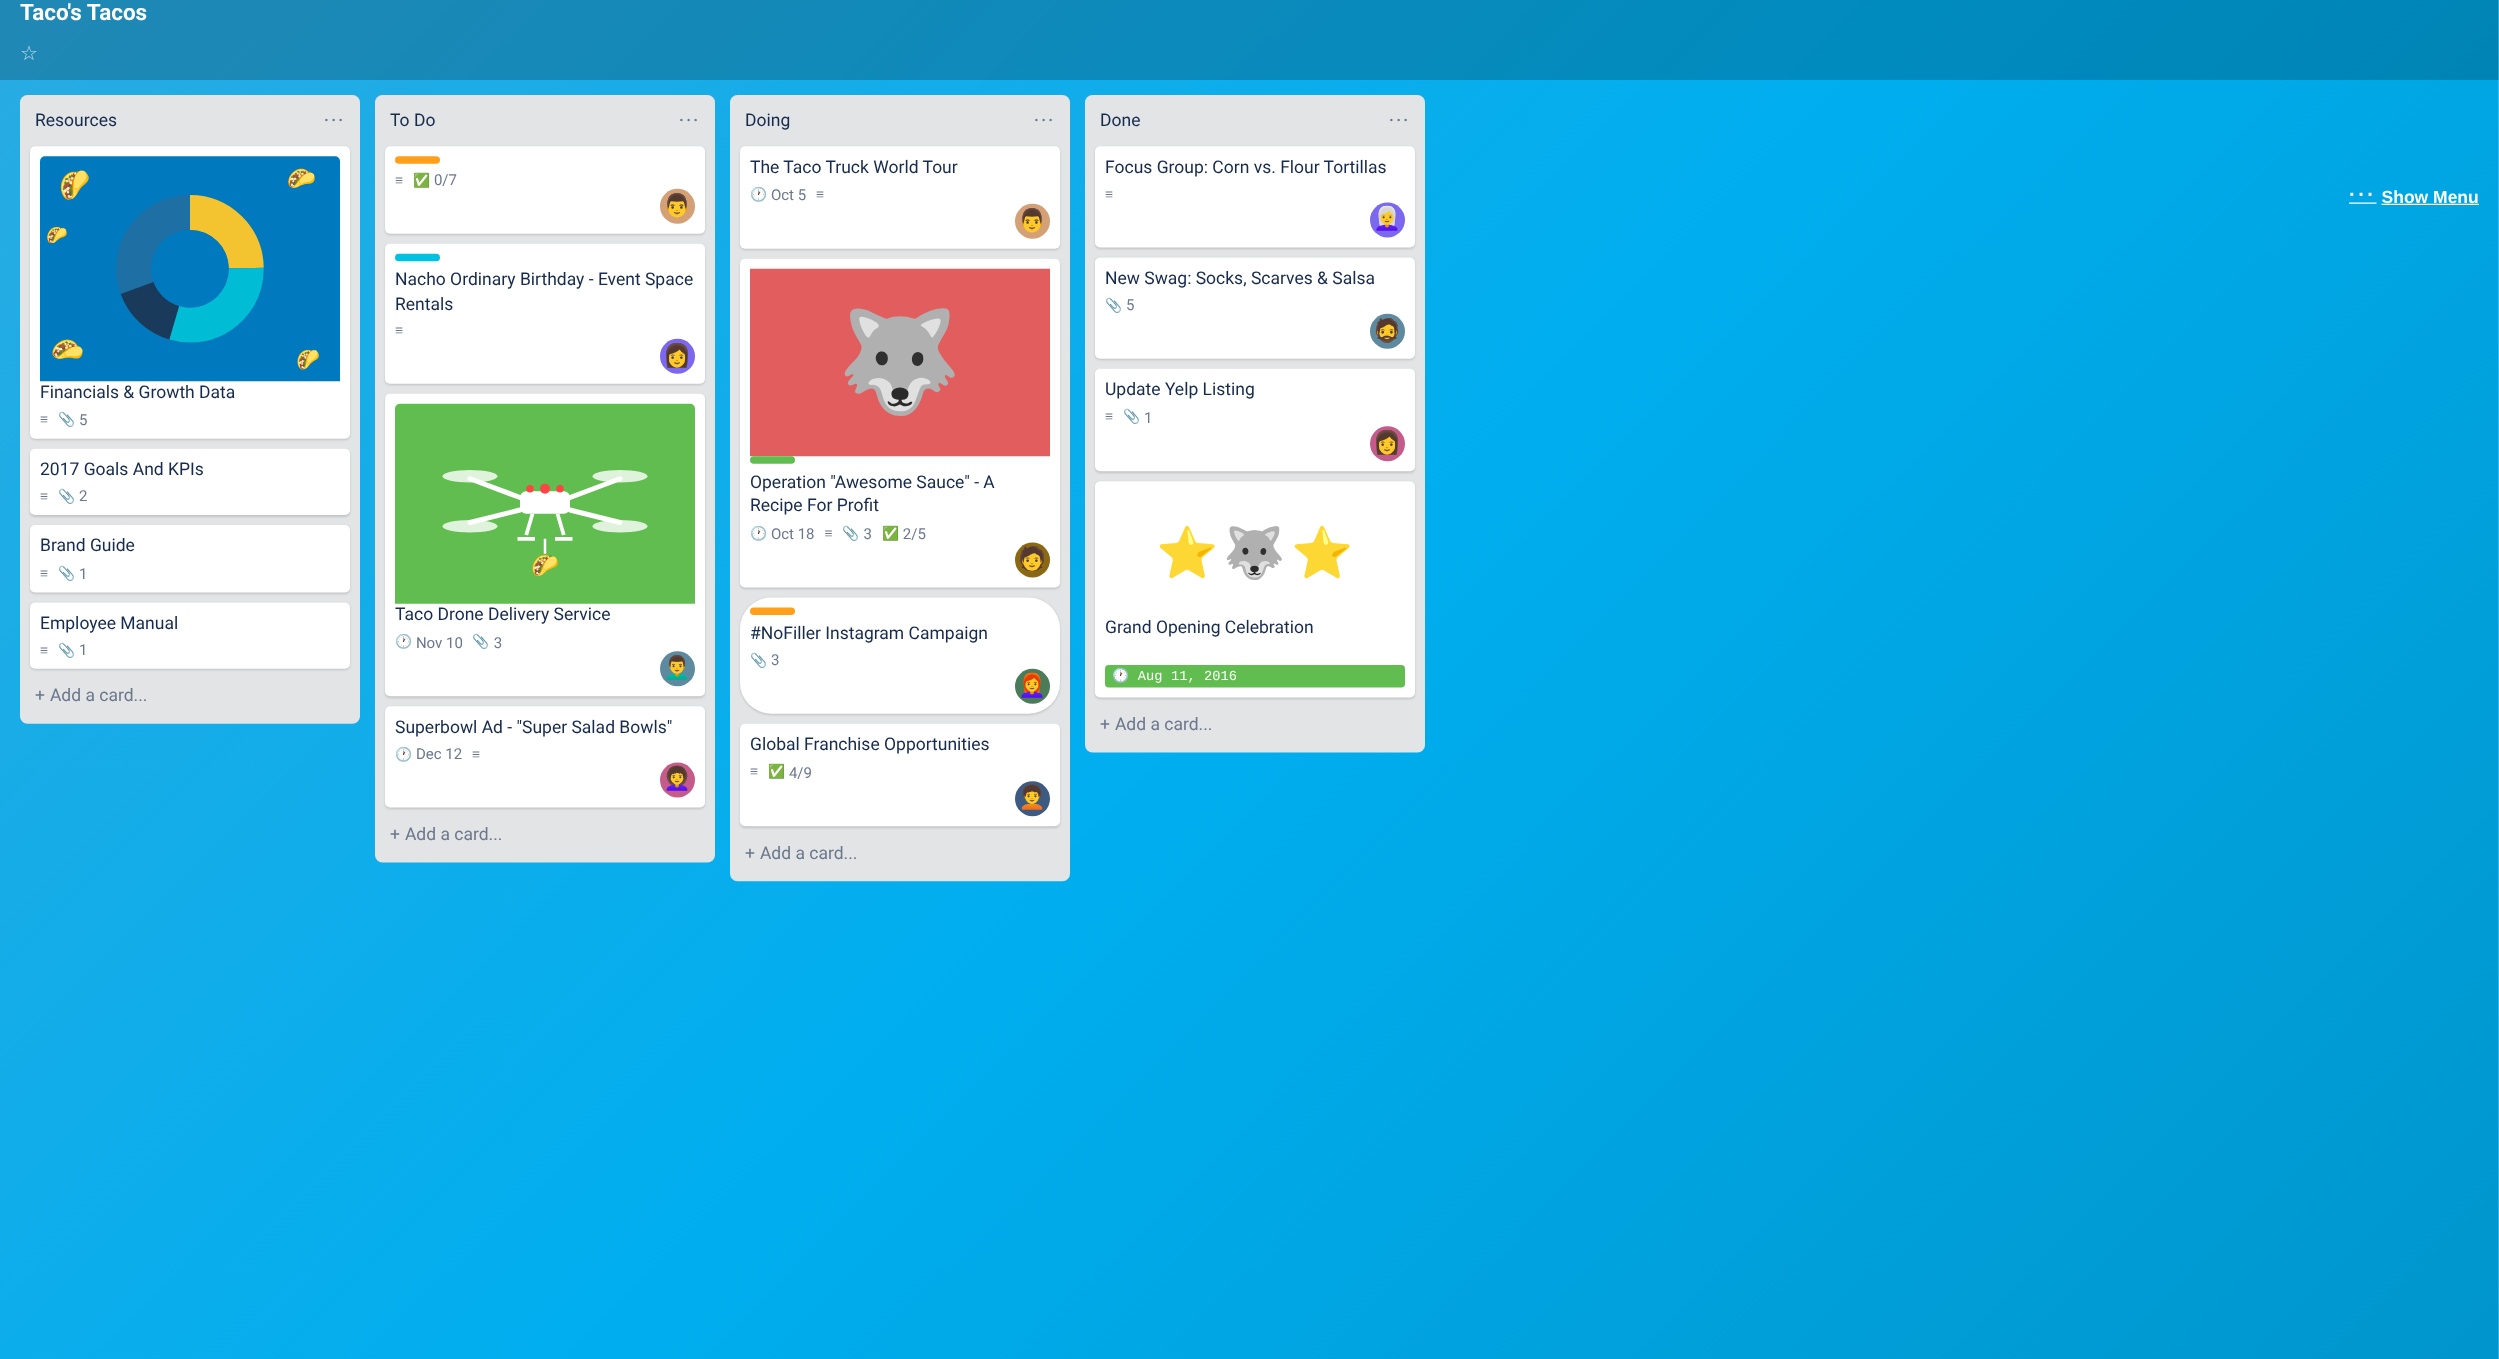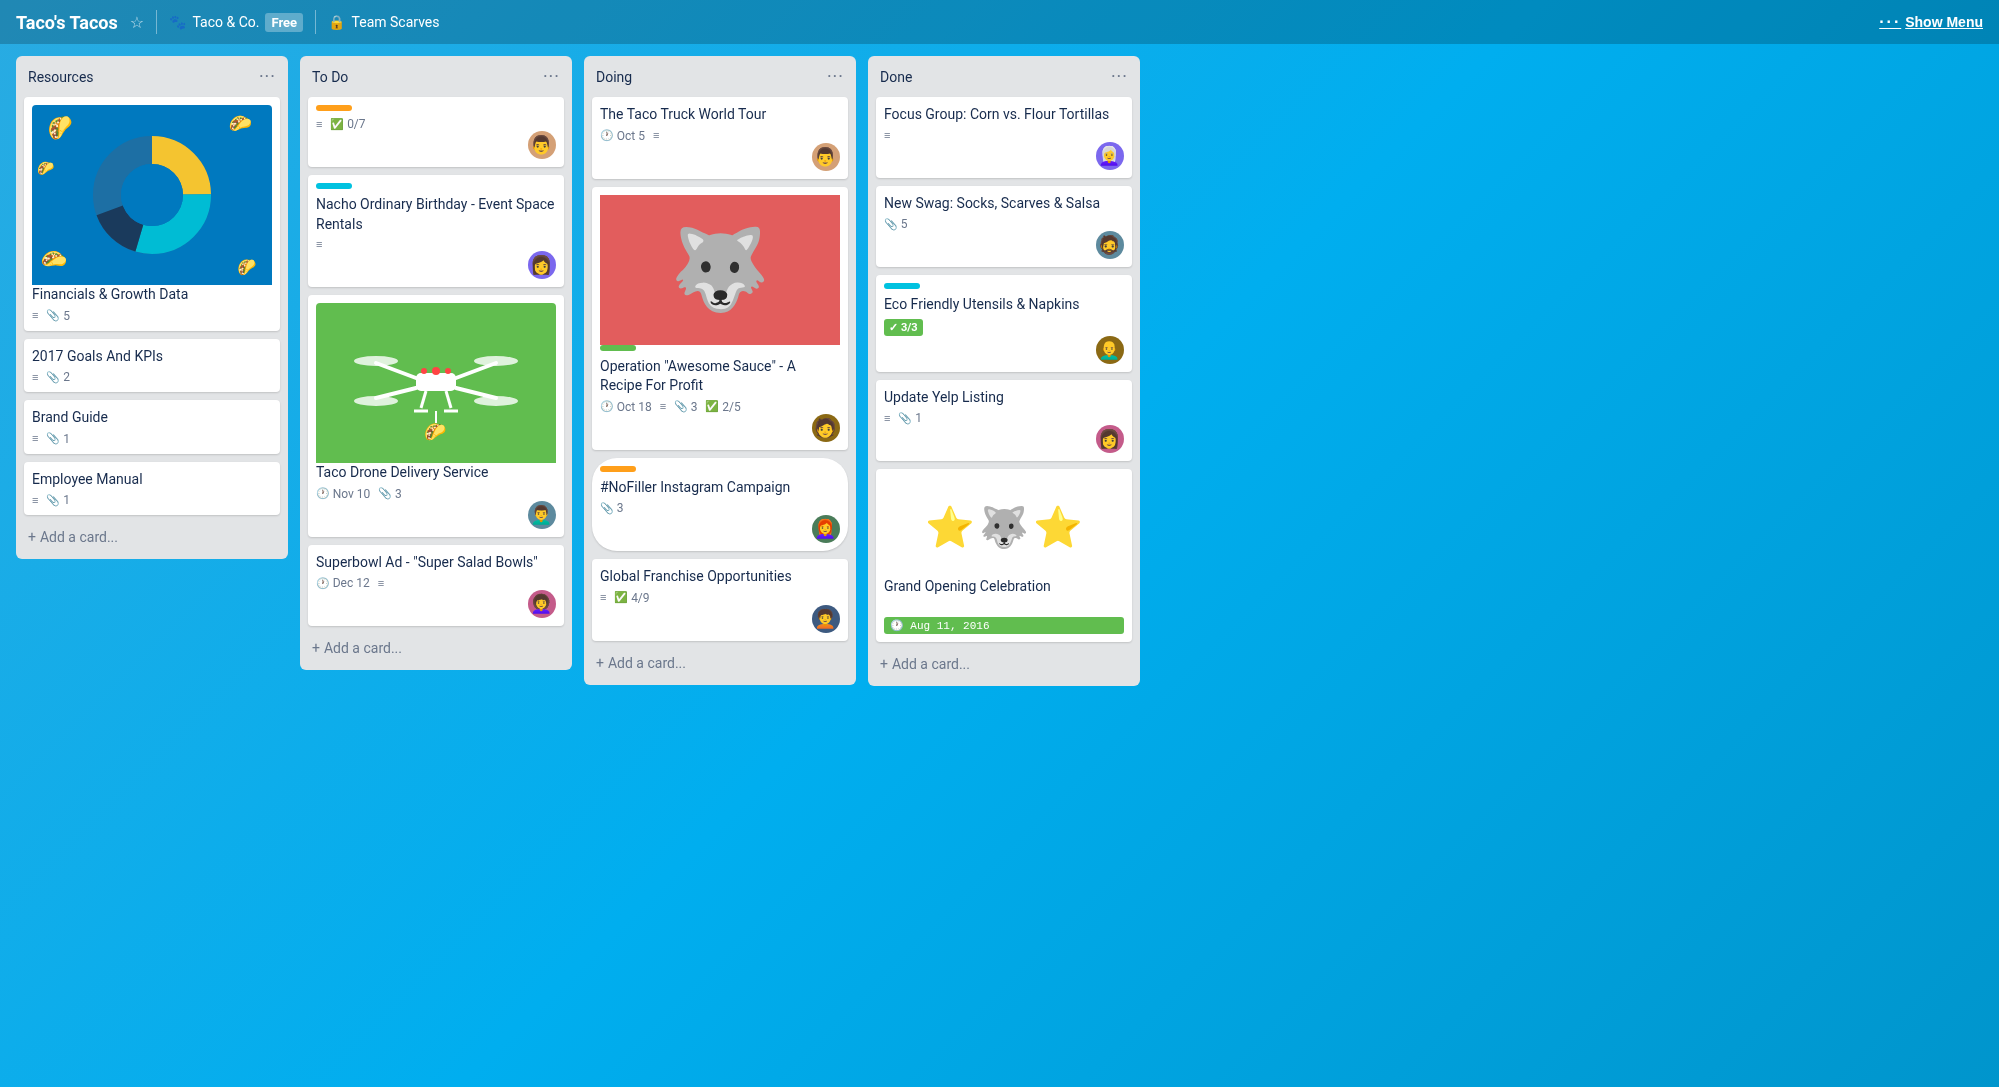--- a/index.html
+++ b/index.html
@@ -7,25 +7,26 @@
       font-family: -apple-system, BlinkMacSystemFont, "Segoe UI", Roboto, sans-serif;
       background: linear-gradient(135deg, #29ABE2 0%, #00AEEF 50%, #0095CC 100%);
       min-height: 100vh;
       overflow-x: auto;
     }
 
     
     .header {
       background: rgba(0,0,0,0.2);
       display: flex;
-      align-items: center;
+      align-items: flex-start;
       padding: 0 16px;
-      height: 44px;
+      height: 64px;
       color: white;
       gap: 12px;
+      flex-direction: column;
     }
     .header-title {
       font-size: 18px;
       font-weight: bold;
       color: white;
     }
     .header-star {
       font-size: 16px;
       color: rgba(255,255,255,0.7);
       cursor: pointer;
@@ -555,30 +556,20 @@
           <span class="meta-item">
             <span class="meta-icon">📎</span>
             <span>5</span>
           </span>
         </div>
         <div class="card-avatar" style="background:#5D8A9E;">
         <span class="avatar-emoji">🧔</span>
       </div>
       </div>
       <div class="card" style="padding-bottom: 36px;">
-        <div class="card-label-bar label-cyan"></div>
-        <div class="card-title">Eco Friendly Utensils &amp; Napkins</div>
-        <div style="display:flex;align-items:center;gap:6px;margin-top:4px;">
-        <span class="badge-check">✓ 3/3</span>
-      </div>
-        <div class="card-avatar" style="background:#8B6914;">
-        <span class="avatar-emoji">👨‍🦲</span>
-      </div>
-      </div>
-      <div class="card" style="padding-bottom: 36px;">
         <div class="card-title">Update Yelp Listing</div>
         <div class="card-meta">
           <span class="meta-item">
             <span class="meta-icon">≡</span>
           </span>
           <span class="meta-item">
             <span class="meta-icon">📎</span>
             <span>1</span>
           </span>
         </div>

